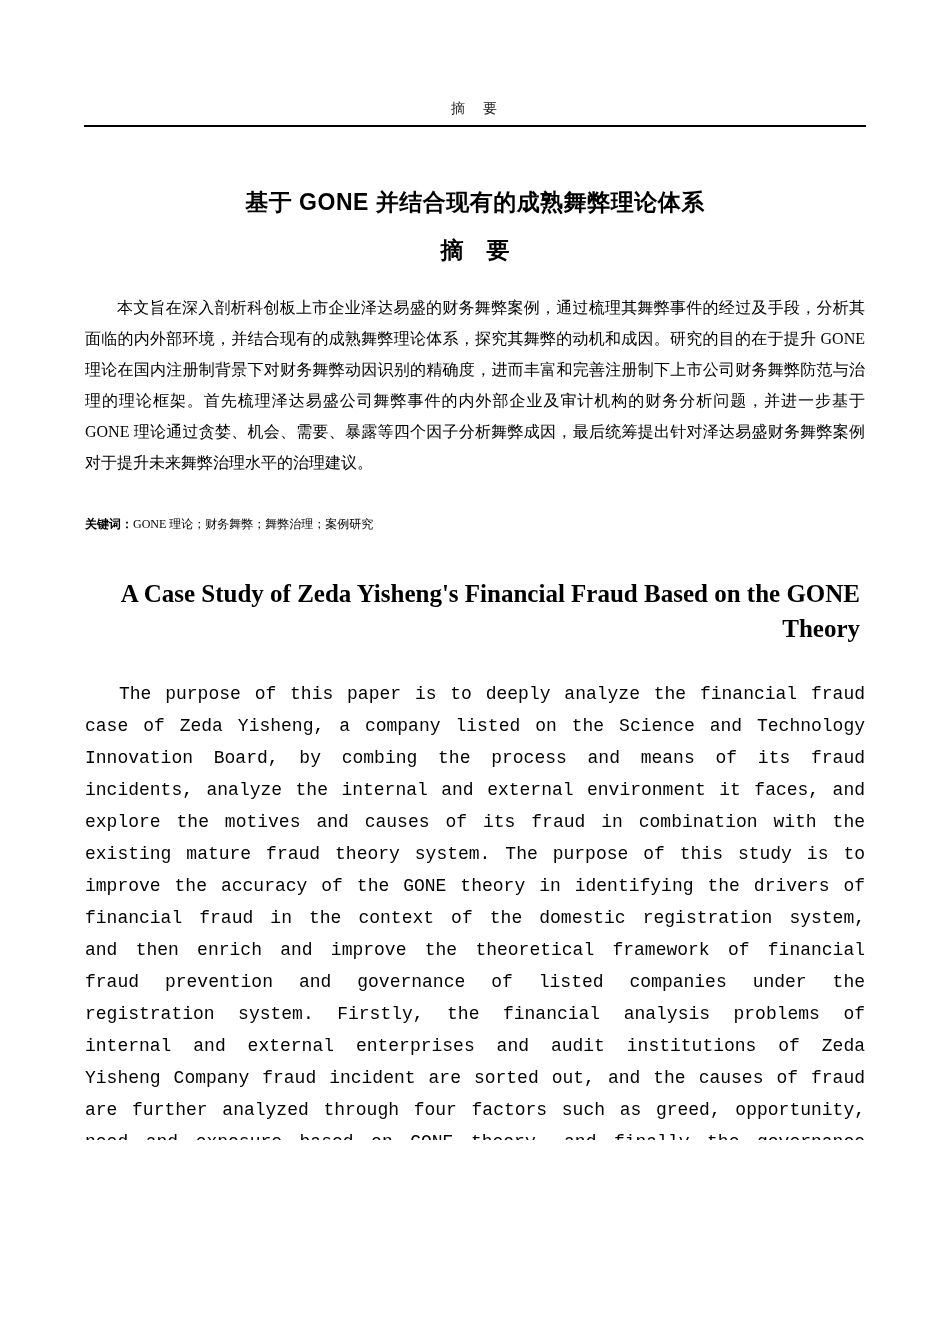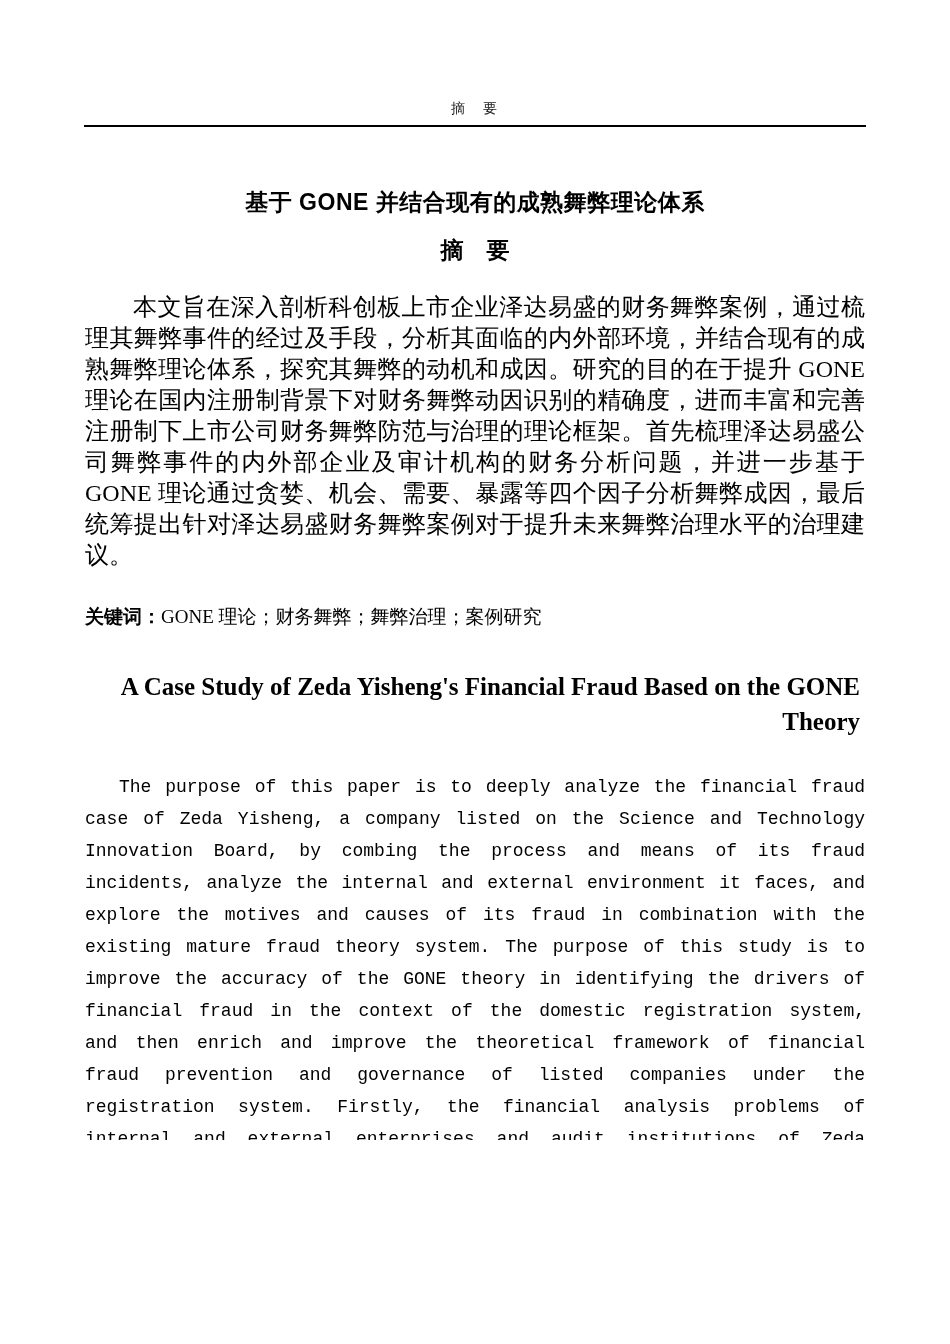--- a/index.html
+++ b/index.html
@@ -44,29 +44,29 @@
   .cn-abstract-heading {
     margin: 17px 0 0 0;
     text-align: center;
     font-family: "Liberation Sans", "DejaVu Sans", sans-serif;
     font-weight: bold;
     font-size: 23px;
   }
   .cn-abstract {
     margin: 26px 0 0 0;
     font-family: "Liberation Serif", "DejaVu Serif", serif;
-    font-size: 24px;
+    font-size: 16px;
     line-height: 31px;
     text-align: justify;
     text-indent: 2em;
   }
   .cn-keywords {
     margin: 32px 0 0 0;
     font-family: "Liberation Serif", "DejaVu Serif", serif;
-    font-size: 19px;
+    font-size: 12px;
     line-height: 28px;
   }
   .cn-kw-label {
     font-family: "Liberation Sans", "DejaVu Sans", sans-serif;
     font-weight: bold;
   }
   .en-title {
     margin: 38px auto 8px auto;
     width: 770px;
     text-align: right;

